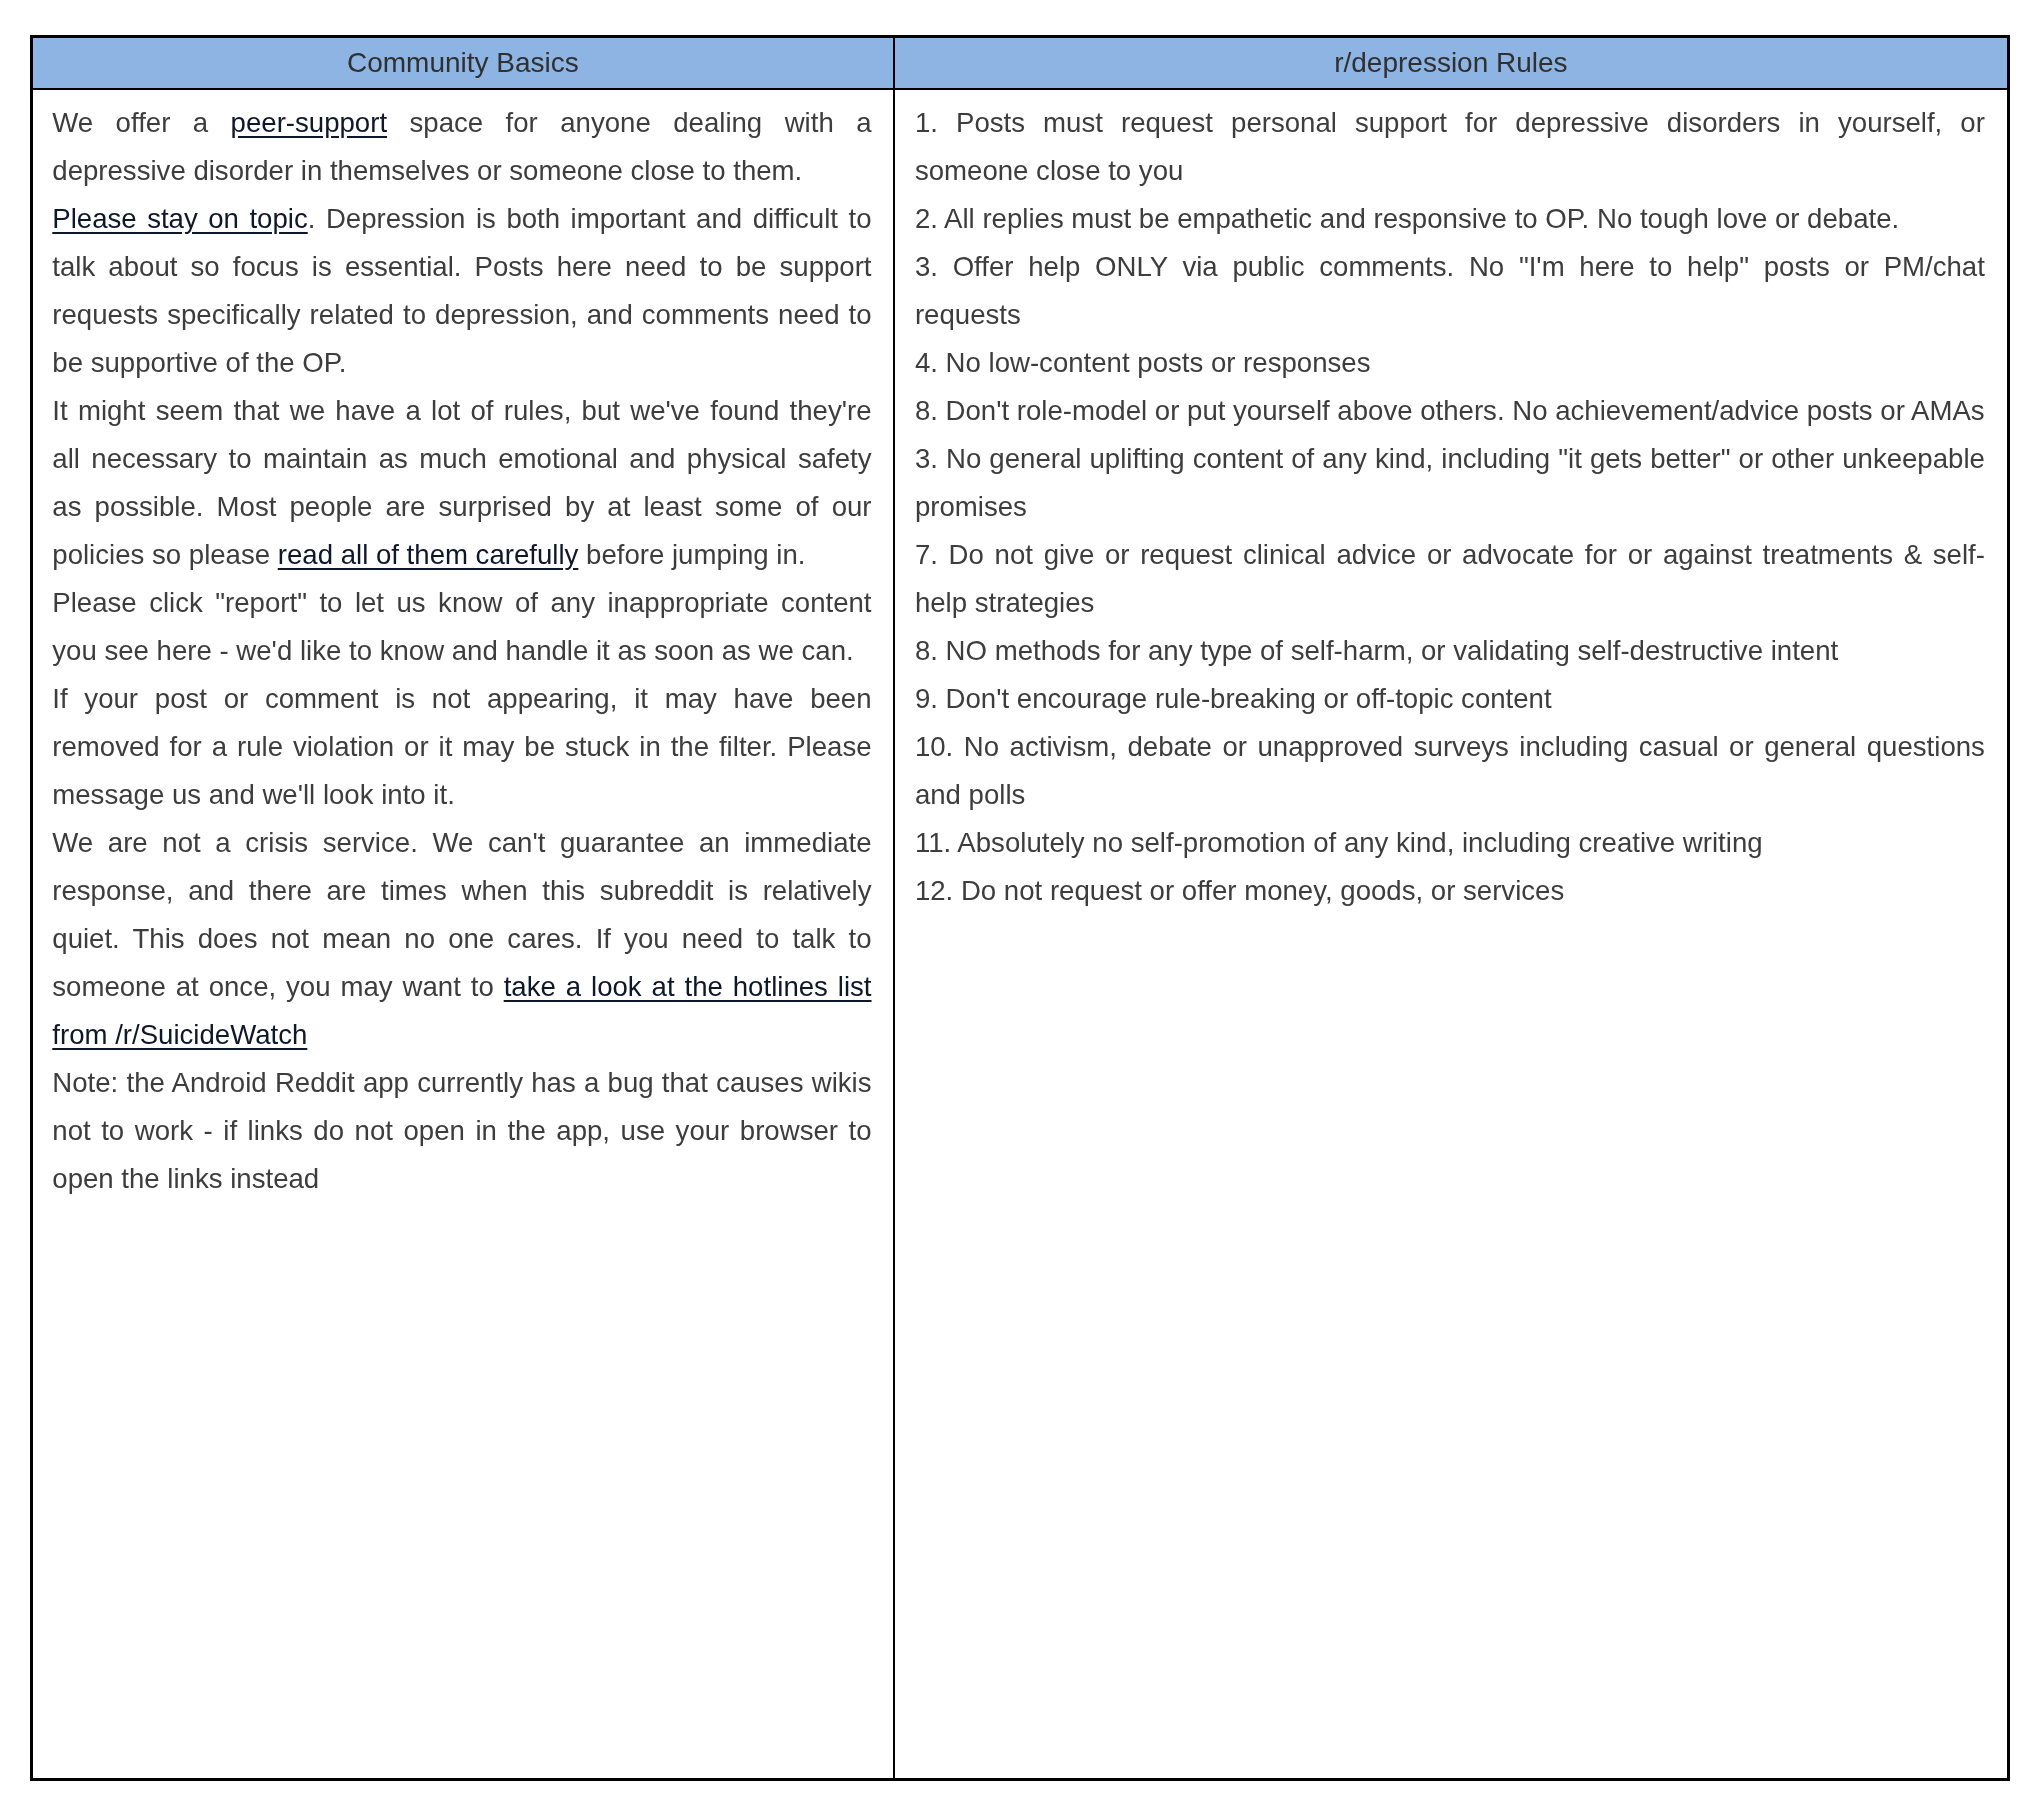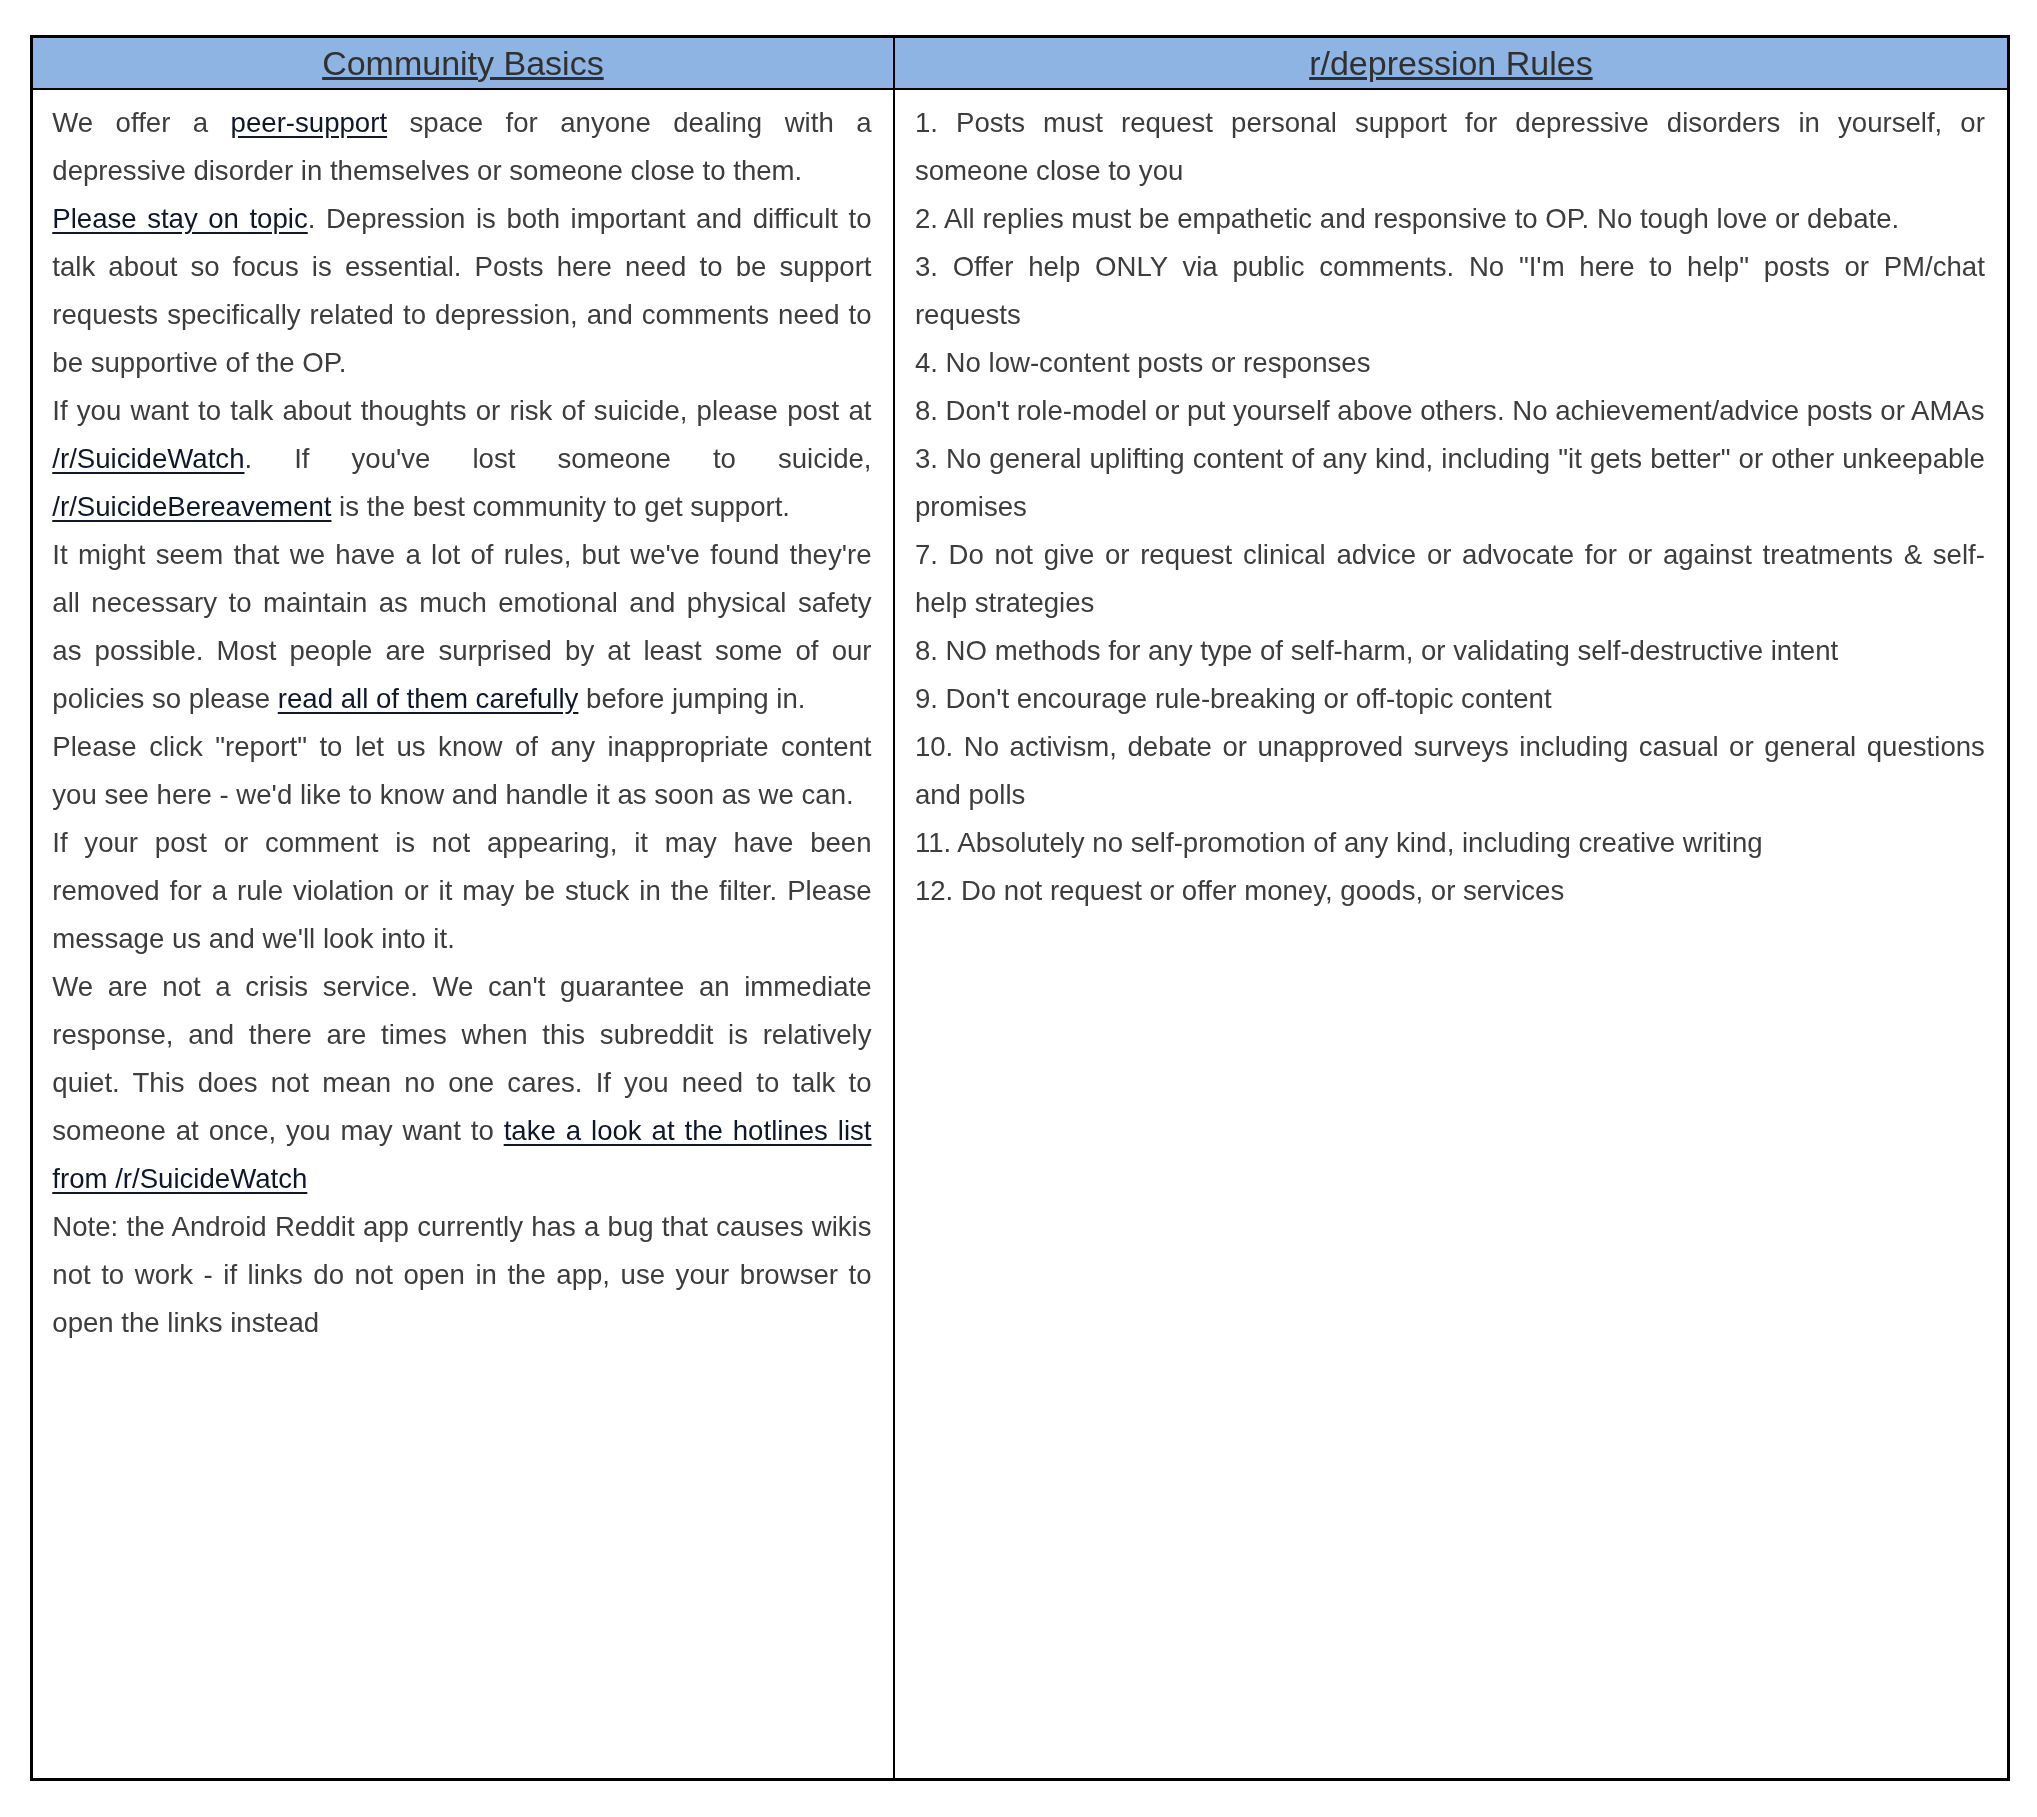--- a/index.html
+++ b/index.html
@@ -27,23 +27,22 @@
   }
 
   .cell { min-width: 0; }
 
   .header-cell {
     background: #8db4e2;
     border-bottom: 2px solid #000000;
     display: flex;
     align-items: center;
     justify-content: center;
-    font-size: 34px;
+    font-size: 28px;
     color: #303030;
-    text-decoration: underline;
   }
 
   .left-cell { border-right: 2px solid #000000; }
 
   .body-cell {
     padding: 8.9px 21.7px 0 19.7px;
     overflow: hidden;
   }
 
   .para {
@@ -67,21 +66,20 @@
 <div class="page">
   <div class="rules-table">
 
     <div class="cell header-cell left-cell">Community Basics</div>
 
     <div class="cell header-cell">r/depression Rules</div>
 
     <div class="cell body-cell left-cell" id="left-body">
         <p class="para"><span>We offer a </span><a class="link" href="#">peer-support</a><span> space for anyone dealing with a depressive disorder in themselves or someone close to them.</span></p>
         <p class="para"><a class="link" href="#">Please stay on topic</a><span>. Depression is both important and difficult to talk about so focus is essential. Posts here need to be support requests specifically related to depression, and comments need to be supportive of the OP.</span></p>
-        <p class="para"><span>If you want to talk about thoughts or risk of suicide, please post at </span><a class="link" href="#">/r/SuicideWatch</a><span>. If you've lost someone to suicide, </span><a class="link" href="#">/r/SuicideBereavement</a><span> is the best community to get support.</span></p>
         <p class="para"><span>It might seem that we have a lot of rules, but we've found they're all necessary to maintain as much emotional and physical safety as possible. Most people are surprised by at least some of our policies so please </span><a class="link" href="#">read all of them carefully</a><span> before jumping in.</span></p>
         <p class="para"><span>Please click "report" to let us know of any inappropriate content you see here - we'd like to know and handle it as soon as we can.</span></p>
         <p class="para"><span>If your post or comment is not appearing, it may have been removed for a rule violation or it may be stuck in the filter. Please message us and we'll look into it.</span></p>
         <p class="para"><span>We are not a crisis service. We can't guarantee an immediate response, and there are times when this subreddit is relatively quiet. This does not mean no one cares. If you need to talk to someone at once, you may want to </span><a class="link" href="#">take a look at the hotlines list from /r/SuicideWatch</a></p>
         <p class="para"><span class="bold">Note:</span><span> the Android Reddit app currently has a bug that causes wikis not to work - if links do not open in the app, use your browser to open the links instead</span></p>
       </div>
 
     <div class="cell body-cell" id="right-body">
         <p class="para">1. Posts must request personal support for depressive disorders in yourself, or someone close to you</p>
         <p class="para">2. All replies must be empathetic and responsive to OP. No tough love or debate.</p>

